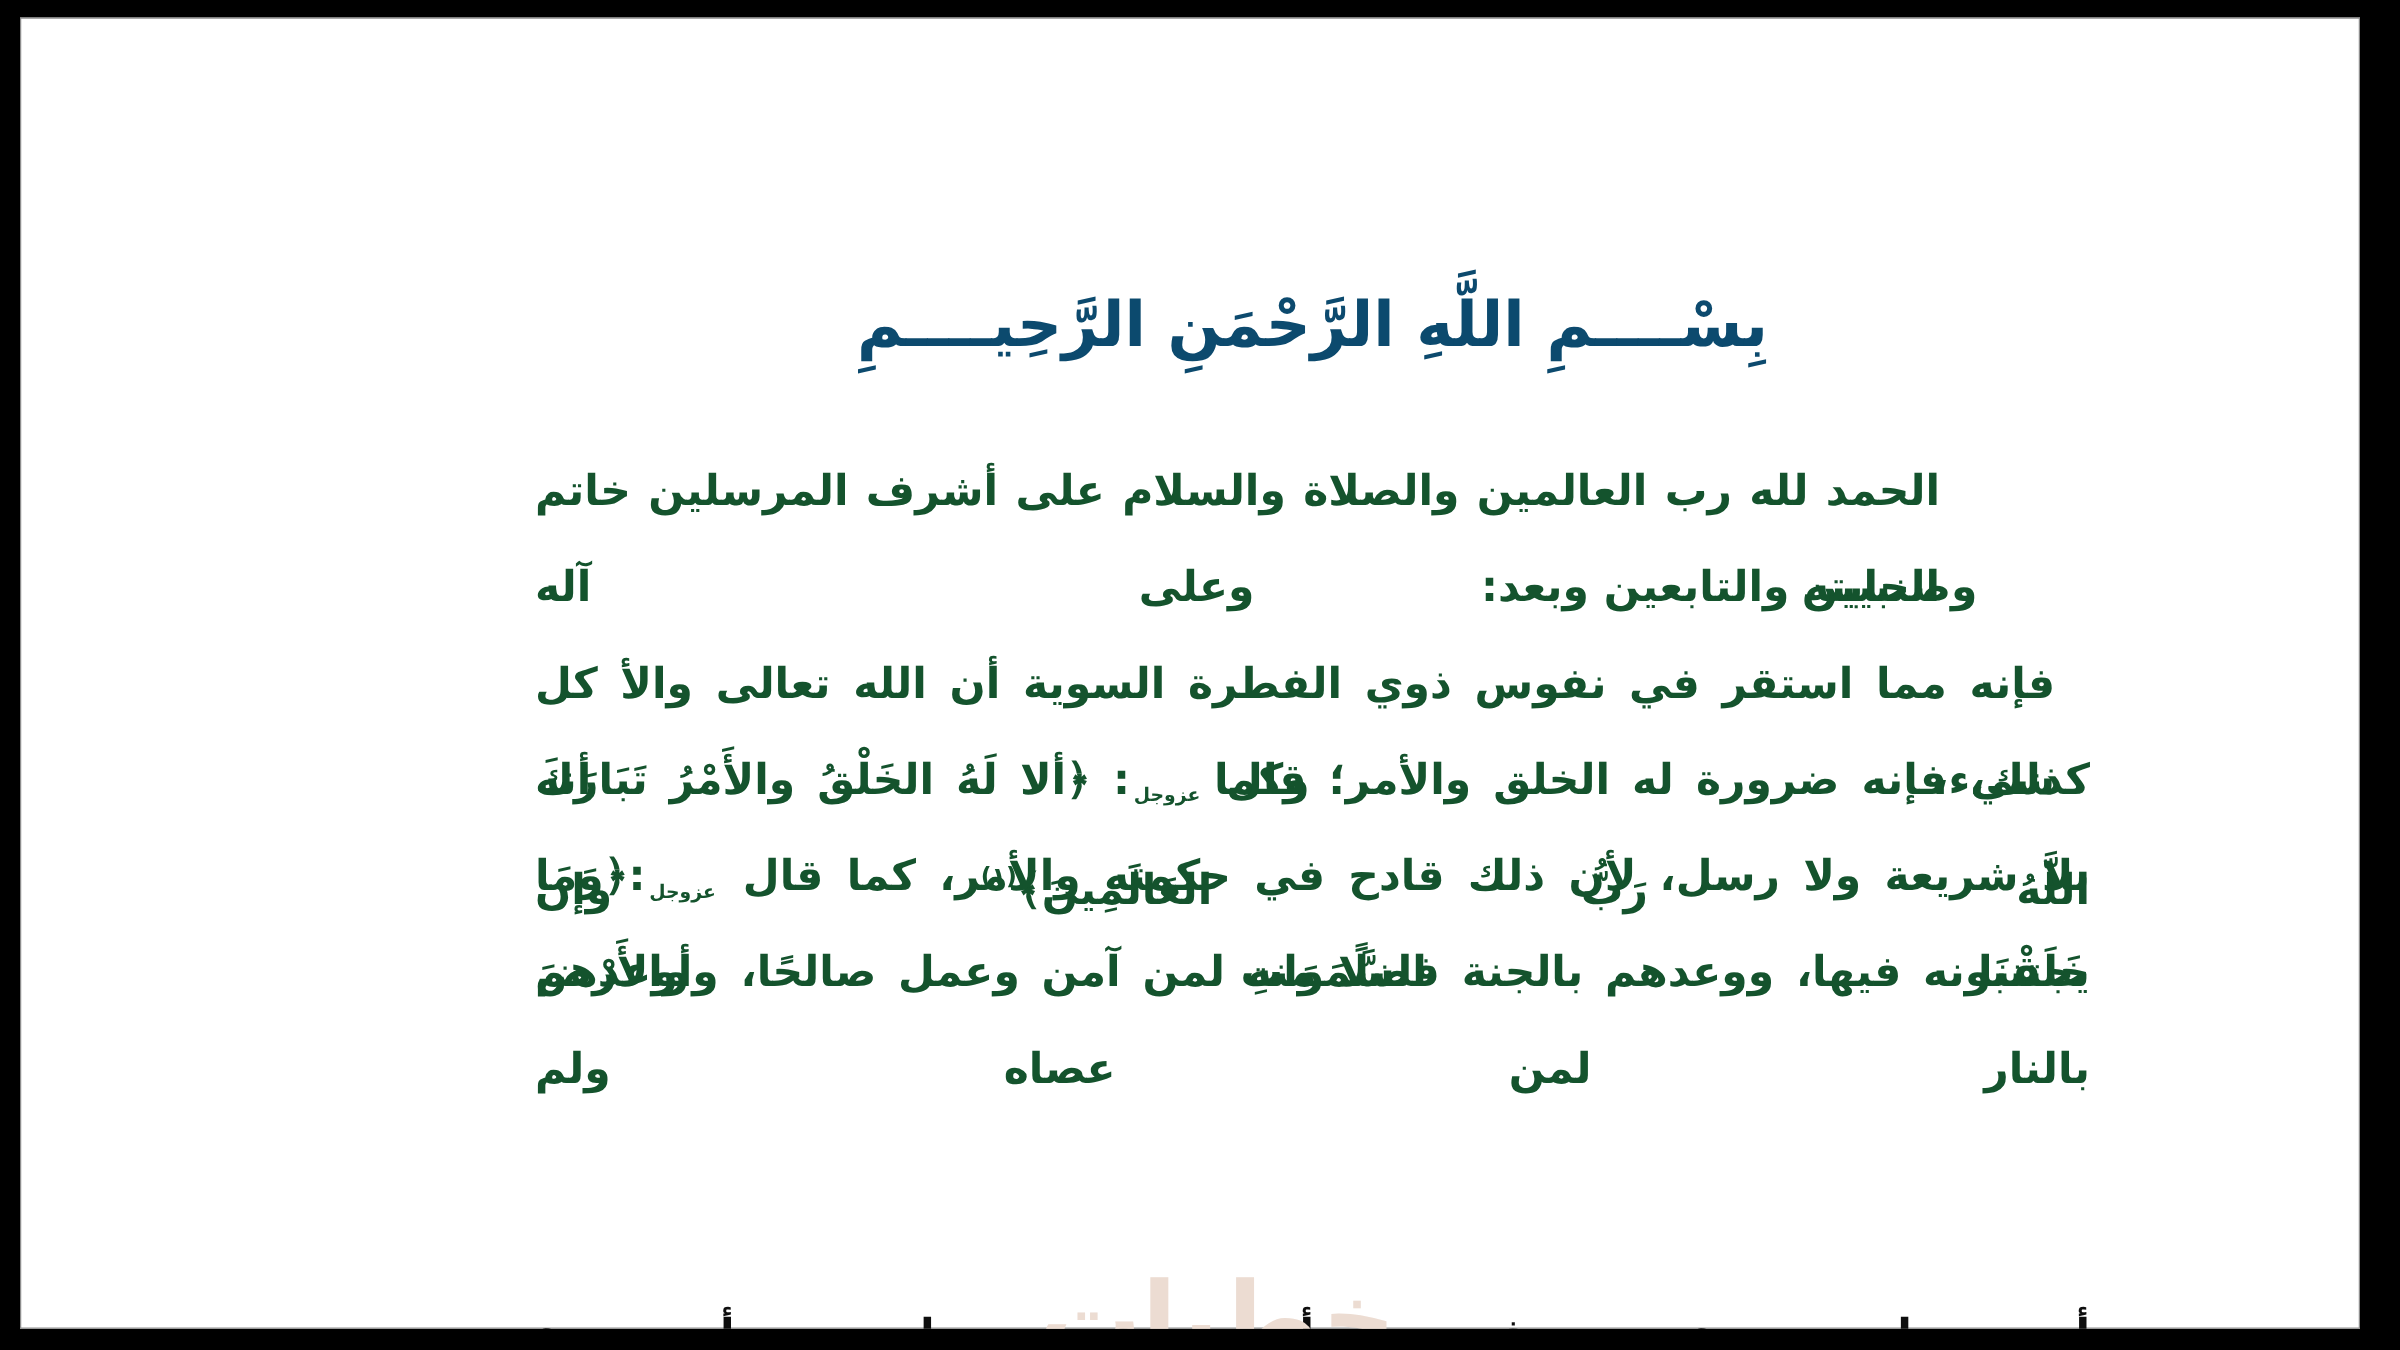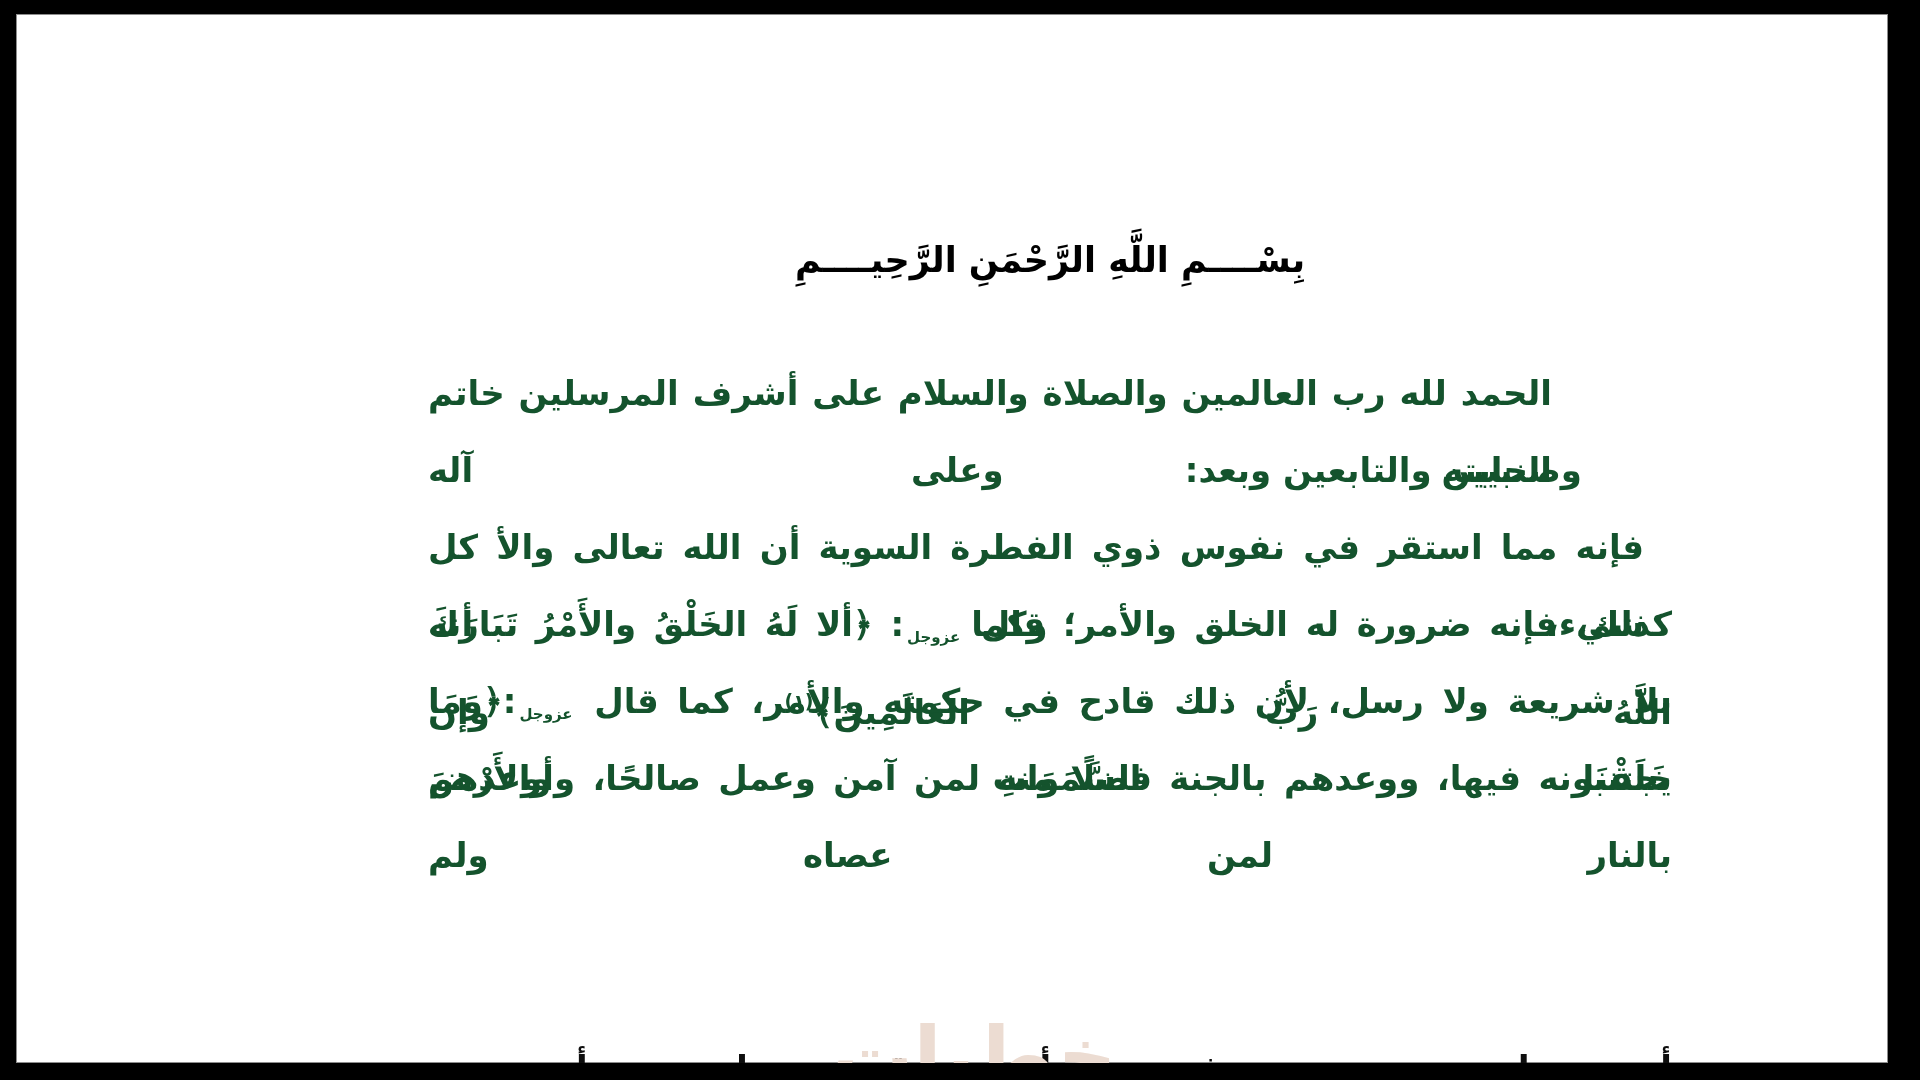--- a/index.html
+++ b/index.html
@@ -19,23 +19,23 @@
     overflow:hidden;
     box-shadow:0 0 0 1px #8d8d8d inset;
   }
   
   #basmala{
     position:absolute;
     left:412px;top:196px;
     width:1244px;
     text-align:center;
     direction:rtl;
-    font-size:35px;
+    font-size:50px;
     font-weight:700;
-    color:#000000;
+    color:#0c4a6e;
     letter-spacing:0px;
     line-height:100px;
   }
   
   #text-block{
     position:absolute;
     left:412px;top:341px;
     width:1244px;
     direction:rtl;
     color:#0e0e0e;

